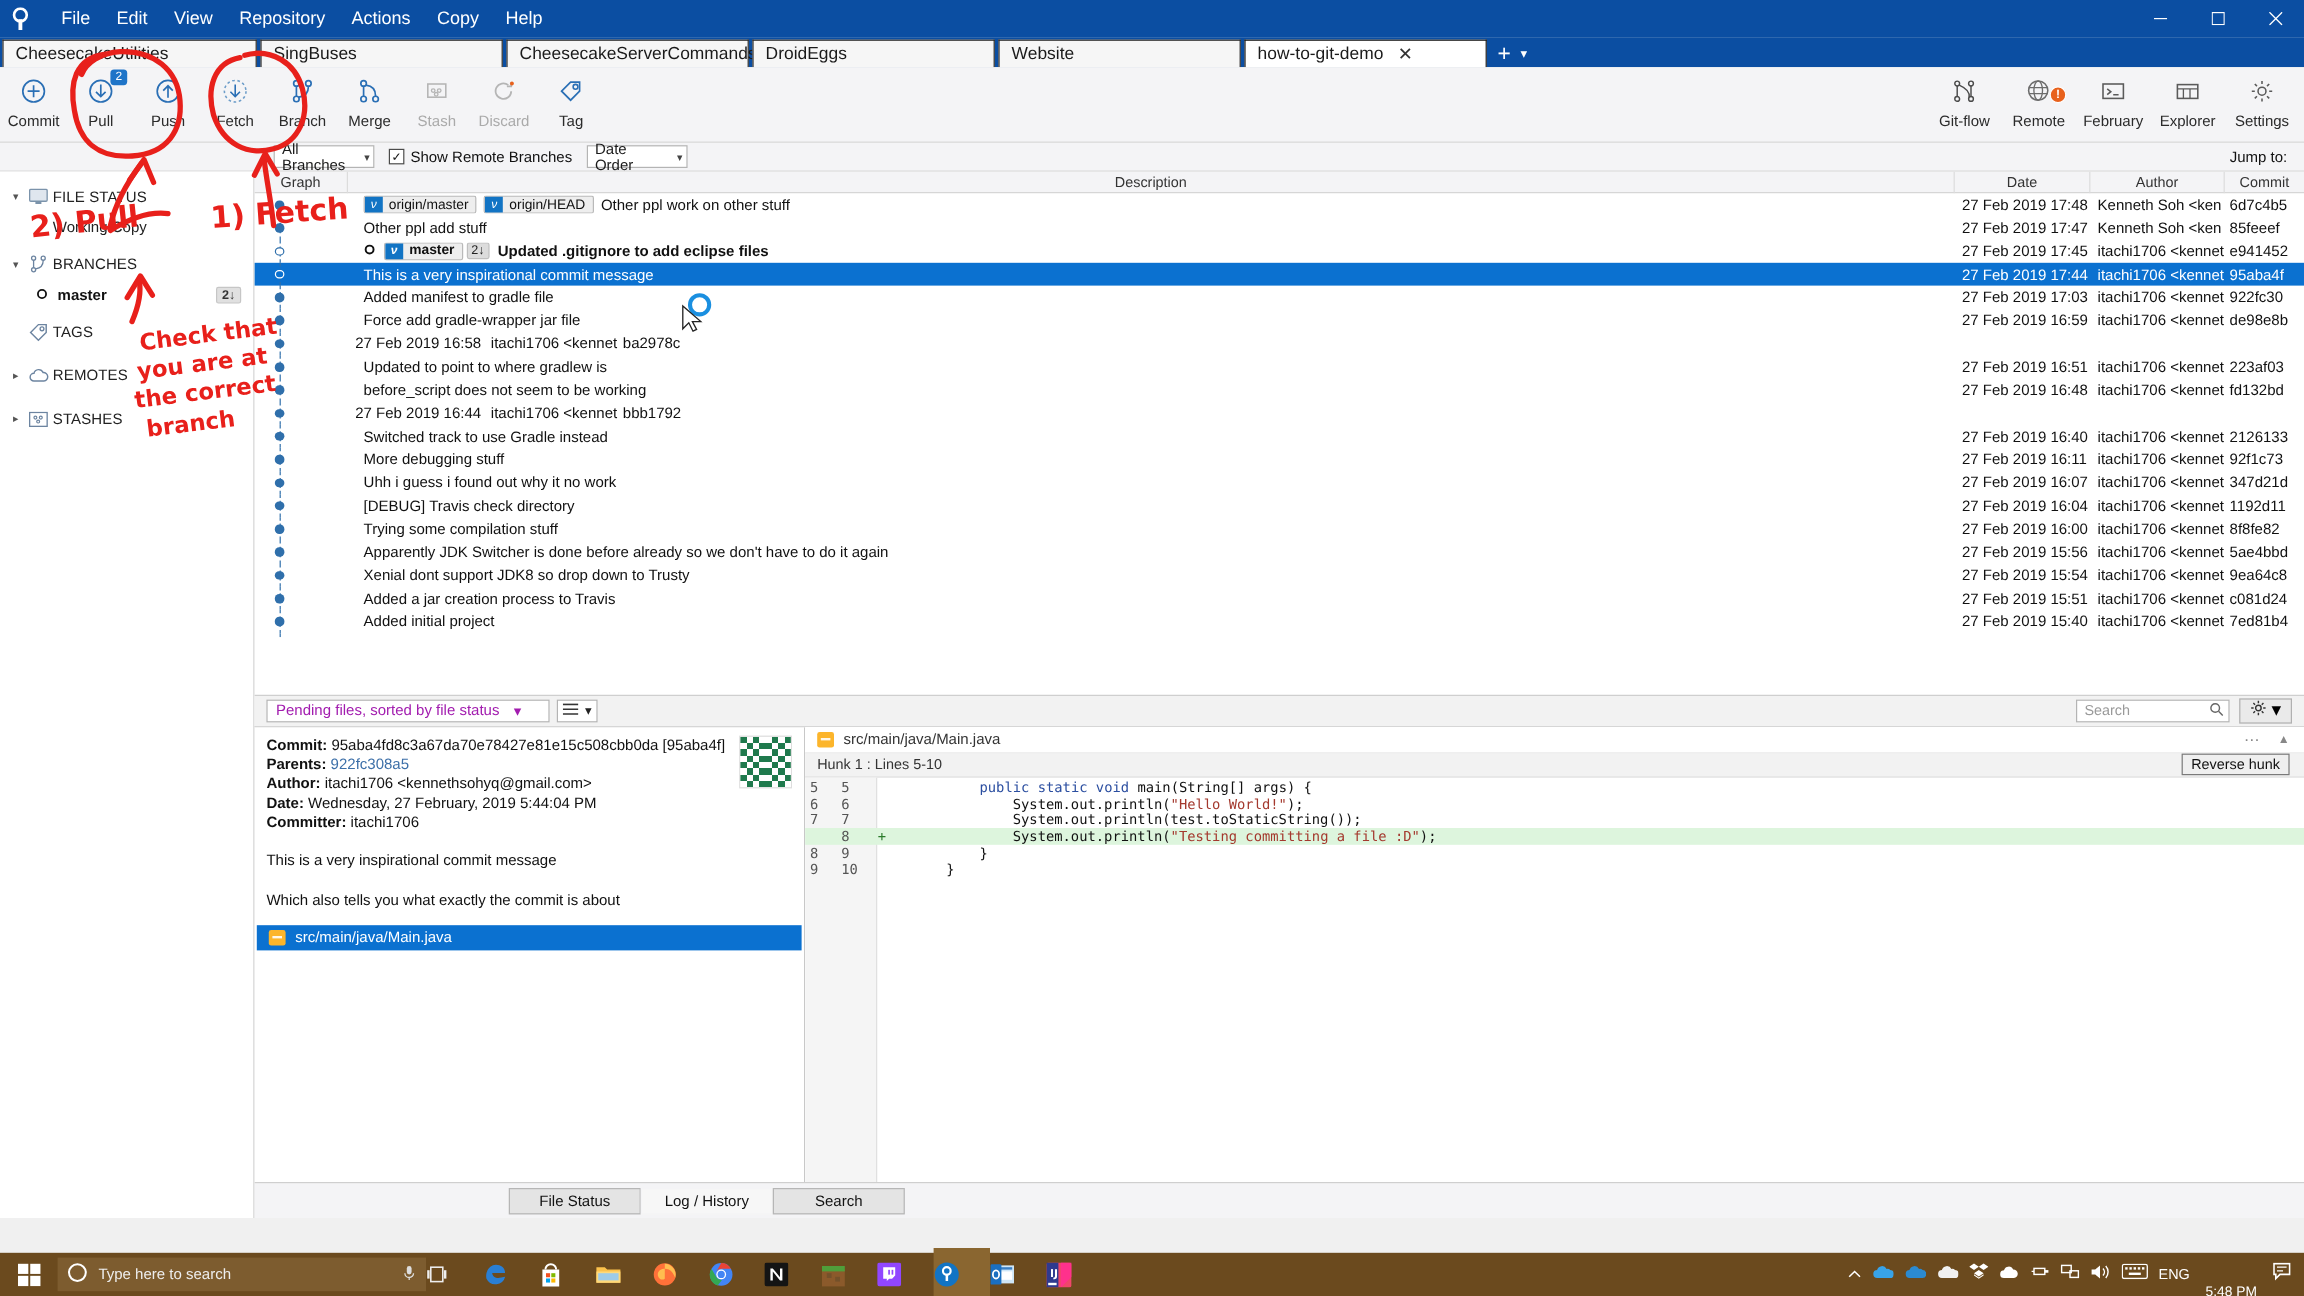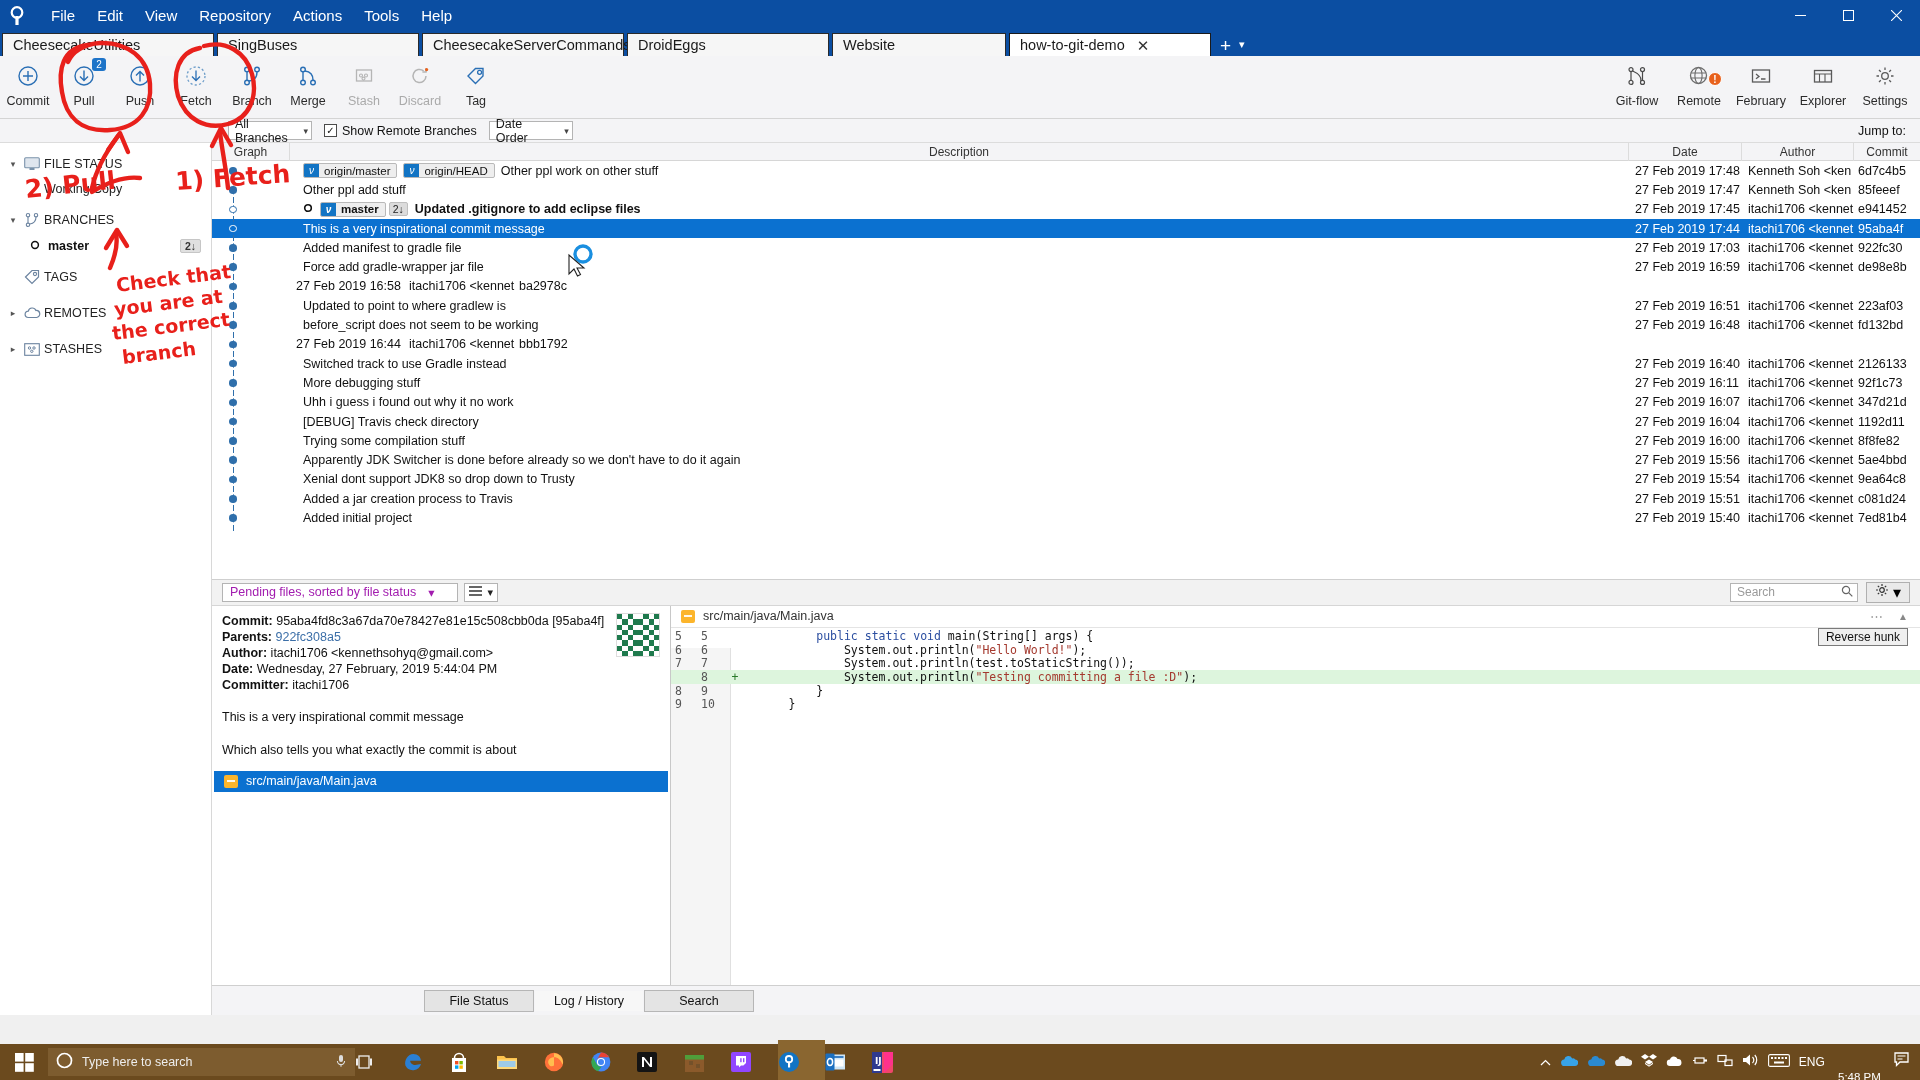--- a/index.html
+++ b/index.html
@@ -293,21 +293,21 @@
           <circle cx="9" cy="6.5" r="5.3" fill="none" stroke="#fff" stroke-width="2.2"></circle>
           <rect x="7.4" y="10" width="3.2" height="9" fill="#fff"></rect>
         </svg>
     </div>
     <div class="menubar">
       <div class="menu-item">File</div>
       <div class="menu-item">Edit</div>
       <div class="menu-item">View</div>
       <div class="menu-item">Repository</div>
       <div class="menu-item">Actions</div>
-      <div class="menu-item">Tools</div>
+      <div class="menu-item">Copy</div>
       <div class="menu-item">Help</div>
     </div>
     <div class="winbtns">
       <div class="winbtn">
         <svg width="11" height="11" viewBox="0 0 11 11">
             <rect x="0" y="5" width="11" height="1" fill="#fff"></rect>
           </svg>
       </div>
       <div class="winbtn">
         <svg width="11" height="11" viewBox="0 0 11 11">
@@ -328,21 +328,21 @@
     </div>
     <div class="tab" style="width:202px">
       <span>SingBuses</span>
     </div>
     <div class="tab" style="width:202px">
       <span>CheesecakeServerCommands</span>
     </div>
     <div class="tab" style="width:202px">
       <span>DroidEggs</span>
     </div>
-    <div class="tab" style="width:174px">
+    <div class="tab" style="width:202px">
       <span>Website</span>
     </div>
     <div class="tab t-sel" style="width:202px">
       <span>how-to-git-demo</span>
       <span class="tabclose">✕</span>
     </div>
     <div class="tabadd">+</div>
     <div class="tabdrop">▾</div>
   </div>
 
@@ -952,20 +952,23 @@
 
           <div class="diffpane">
             <div class="diff-file">
               <span class="fileico">
                   <i></i>
                 </span>
               <span>src/main/java/Main.java</span>
               <span class="diff-more">⋯</span>
               <span class="diff-caret">▲</span>
             </div>
+            <div class="hunkbar">
+              <span>Hunk 1 : Lines 5-10</span>
+            </div>
             <div class="revhunk">Reverse hunk</div>
             <div class="gutter-bg"></div>
             <div class="difflines" id="diff-lines" style="position:relative; z-index:1;">
                 <div class="dl"><span class="ln">5</span><span class="ln">5</span><span class="sg"></span><span class="code">          <span class="kw">public</span> <span class="kw">static</span> <span class="kw">void</span> main(String[] args) {</span></div>
                 <div class="dl"><span class="ln">6</span><span class="ln">6</span><span class="sg"></span><span class="code">              System.out.println(<span class="str">"Hello World!"</span>);</span></div>
                 <div class="dl"><span class="ln">7</span><span class="ln">7</span><span class="sg"></span><span class="code">              System.out.println(test.toStaticString());</span></div>
                 <div class="dl add"><span class="ln"></span><span class="ln">8</span><span class="sg">+</span><span class="code">              System.out.println(<span class="str">"Testing committing a file :D"</span>);</span></div>
                 <div class="dl"><span class="ln">8</span><span class="ln">9</span><span class="sg"></span><span class="code">          }</span></div>
                 <div class="dl"><span class="ln">9</span><span class="ln">10</span><span class="sg"></span><span class="code">      }</span></div>
               </div>

